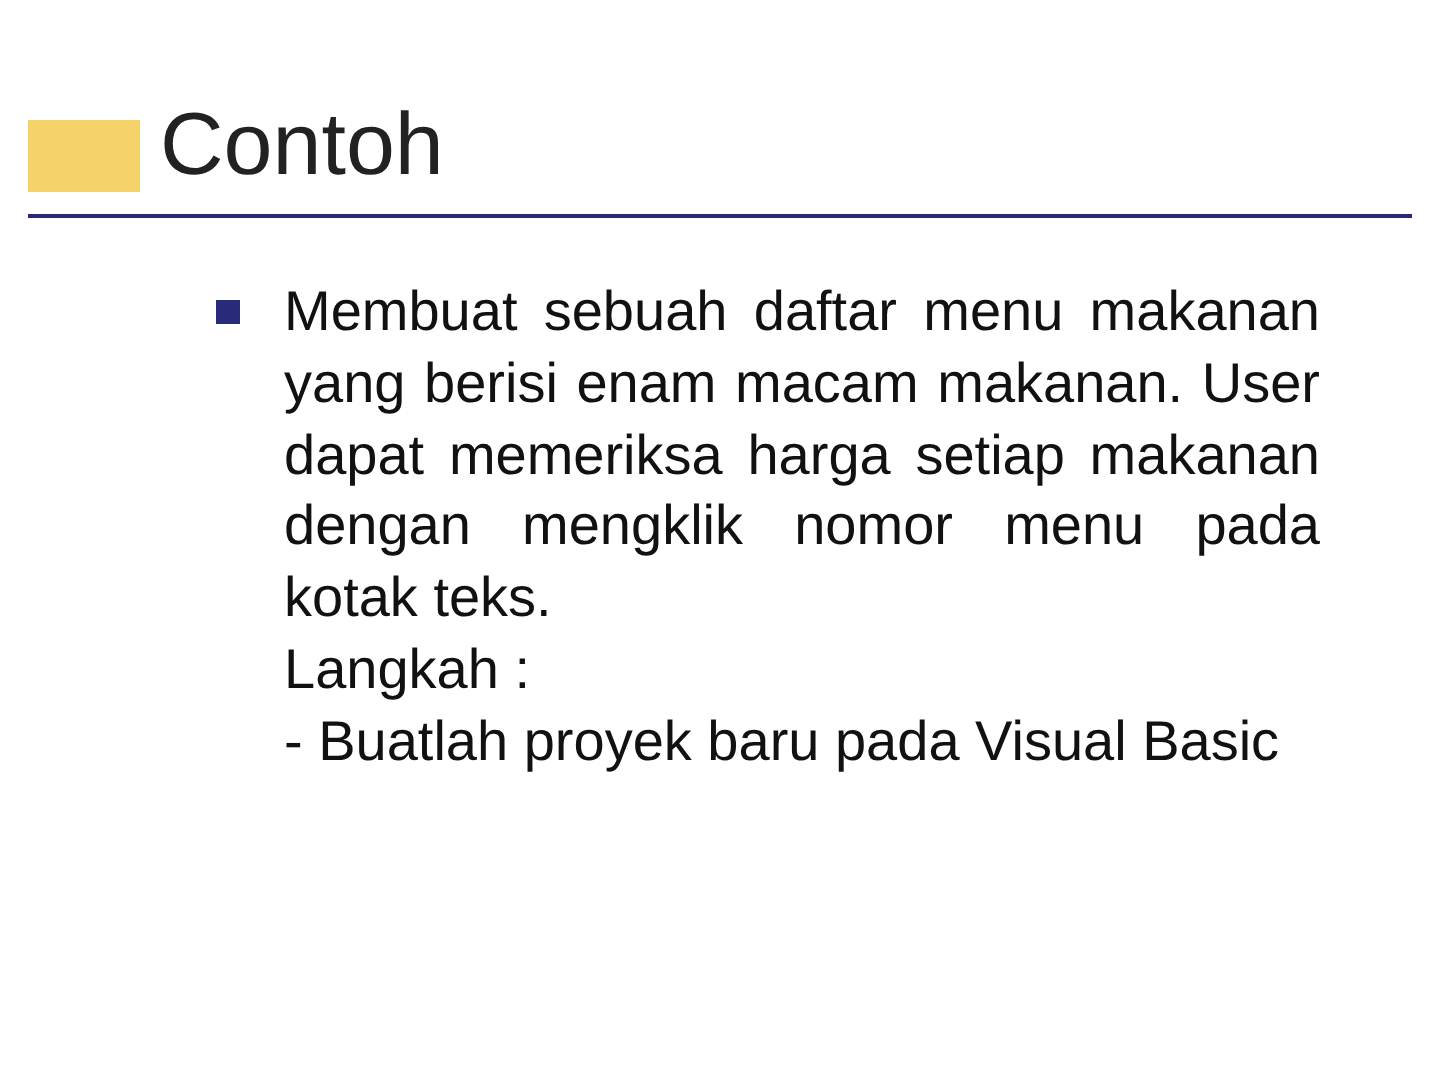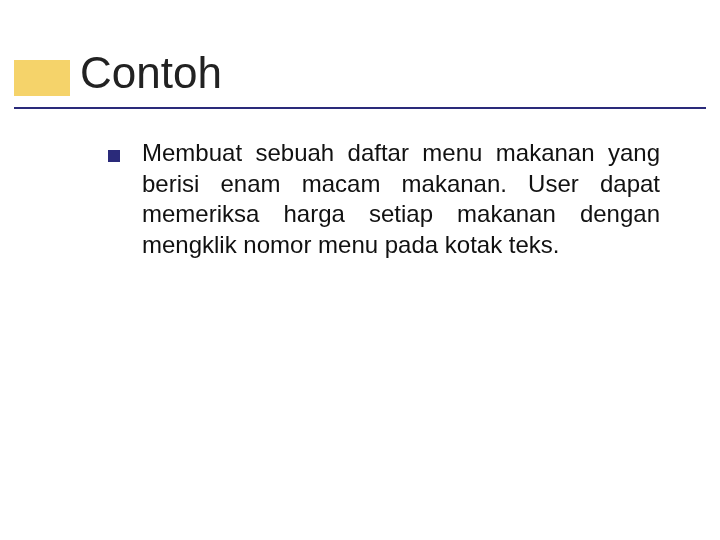--- a/index.html
+++ b/index.html
@@ -53,21 +53,21 @@
   }
   .bullet {
     width: 12px;
     height: 12px;
     background: #2a2a7a;
     margin-top: 12px;
     margin-right: 22px;
     flex: 0 0 auto;
   }
   .para {
-    font-size: 24px;
+    font-size: 28px;
     line-height: 1.28;
     color: #111;
     text-align: justify;
     text-justify: inter-word;
   }
   .para .line {
     display: block;
   }
 </style>
 </head>
@@ -76,16 +76,18 @@
 <div class="slide">
   <div class="accent-block"></div>
   <div class="title">Contoh</div>
   <div class="title-rule"></div>
 
   <div class="body">
     <div class="bullet-row">
       <div class="bullet"></div>
       <div class="para">
         <span class="line">Membuat sebuah daftar menu makanan yang berisi enam macam makanan. User dapat memeriksa harga setiap makanan dengan mengklik nomor menu pada kotak teks.</span>
+        <span class="line">Langkah :</span>
+        <span class="line">- Buatlah proyek baru pada Visual Basic</span>
       </div>
     </div>
   </div>
 </div>
 
 </body></html>

